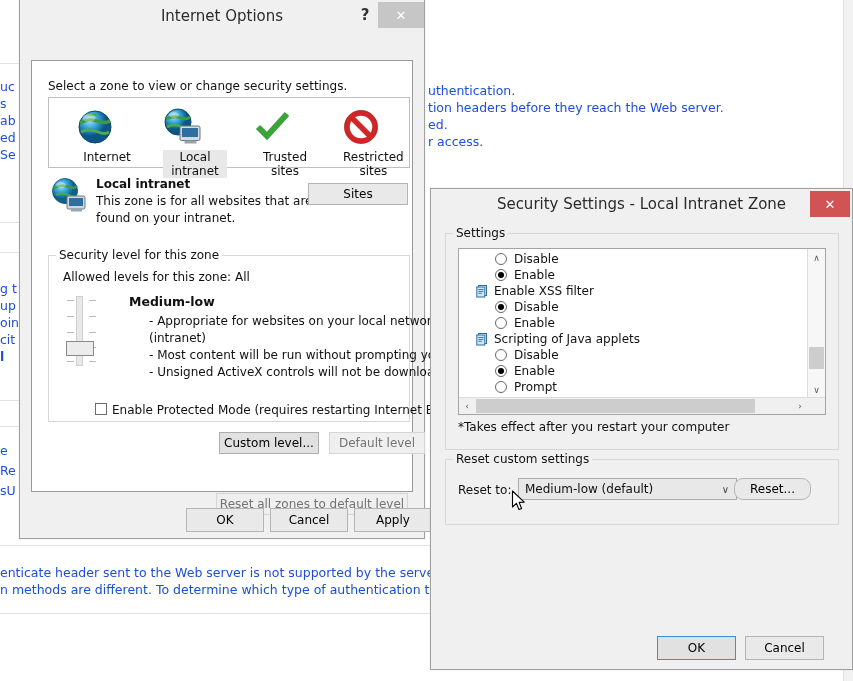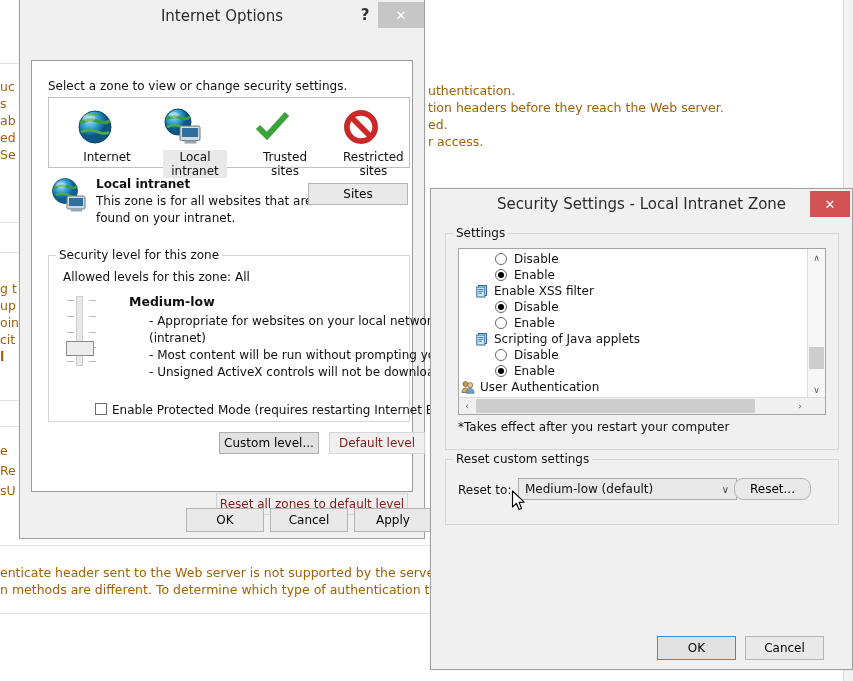--- a/index.html
+++ b/index.html
@@ -4,21 +4,21 @@
 <style>
   html,body{margin:0;padding:0;}
   body{
     width:853px;height:681px;position:relative;overflow:hidden;
     background:#ffffff;
     font-family:"DejaVu Sans","Liberation Sans",sans-serif;
     font-size:12px;color:#000;
   }
   
   #bg-page{position:absolute;inset:0;background:#ffffff;}
-  .bg-text{position:absolute;white-space:pre;font-family:"DejaVu Sans",sans-serif;font-size:12.5px;color:#a16207;line-height:17px;}
+  .bg-text{position:absolute;white-space:pre;font-family:"DejaVu Sans",sans-serif;font-size:12.5px;color:#1d4ed8;line-height:17px;}
   .bg-rule{position:absolute;height:1px;background:#e2e2e2;}
 
   
   .dialog{position:absolute;background:#f0f0f0;border:1px solid #a0a0a0;
           box-shadow:0 0 0 1px rgba(0,0,0,0.03);}
   .titlebar{position:relative;height:34px;background:#f0f0f0;}
   .title-text{position:absolute;left:0;right:0;top:7px;text-align:center;
               font-size:15px;color:#2b2b2b;font-family:"DejaVu Sans",sans-serif;}
   .tb-btn{position:absolute;top:0;width:45px;height:29px;display:flex;
           align-items:center;justify-content:center;font-size:14px;color:#333;}
@@ -41,21 +41,21 @@
 
   .zonebox{position:absolute;border:1px solid #bfbfbf;background:#fff;}
   .zone{position:absolute;width:88px;text-align:center;top:8px;}
   .zone .zlabel{display:inline-block;font-size:12px;color:#111;padding:0 2px;line-height:14px;margin-left:24px;}
   .zone.selected .zlabel{background:#e8e8e8;}
   .zicon{height:42px;display:flex;align-items:center;justify-content:center;margin-bottom:2px;}
 
   .btn{position:absolute;background:#e1e1e1;border:1px solid #adadad;color:#000;
        font-size:12px;font-family:"DejaVu Sans",sans-serif;display:flex;align-items:center;
        justify-content:center;box-sizing:border-box;}
-  .btn.disabled{color:#7f1d1d;background:#efefef;border-color:#d5d5d5;}
+  .btn.disabled{color:#737373;background:#efefef;border-color:#d5d5d5;}
   .btn.default{border:1px solid #3b8fd4;background:#e1e1e1;}
   .btn.plain{background:#e9e9e9;border:1px solid #b4b4b4;}
 
   
   .slider{position:absolute;}
   .slider .track{position:absolute;left:11px;top:0;width:5px;height:60px;background:#e8e8e8;border:1px solid #cfcfcf;}
   .slider .tick{position:absolute;width:7px;height:1px;background:#b9b9b9;}
   .slider .thumb{position:absolute;left:1px;width:26px;height:13px;background:#ececec;border:1px solid #8a8a8a;}
 
   .chk{position:absolute;width:12px;height:12px;border:1px solid #6b6b6b;background:#fff;box-sizing:border-box;}
@@ -303,20 +303,24 @@
               <span class="radio" style="left:36px;"></span>
               <span class="li-text" style="left:55px;">Disable</span>
             </div>
             <div class="listrow">
               <span class="radio" style="left:36px;">
                 <span class="dot"></span>
               </span>
               <span class="li-text" style="left:55px;">Enable</span>
             </div>
             <div class="listrow">
+              <span class="radio" style="left:36px;"></span>
+              <span class="li-text" style="left:55px;">Prompt</span>
+            </div>
+            <div class="listrow">
               <span class="li-icon" style="left:2px;"><svg width="14" height="14" viewBox="0 0 14 14">
     <circle cx="4.4" cy="4" r="2.5" fill="#c79a5e" stroke="#7a5a2d" stroke-width="0.7"></circle>
     <path d="M0.9 12.5 c0-3 1.6-4.6 3.5-4.6 s3.5 1.6 3.5 4.6 z" fill="#d9a95f" stroke="#7a5a2d" stroke-width="0.7"></path>
     <circle cx="9.2" cy="5.2" r="2.6" fill="#e0c49a" stroke="#6f5a3a" stroke-width="0.7"></circle>
     <path d="M5.4 13.2 c0-3.1 1.7-4.8 3.8-4.8 s3.8 1.7 3.8 4.8 z" fill="#6fa3cf" stroke="#3a6a94" stroke-width="0.7"></path>
                 </svg></span>
               <span class="li-text" style="left:21px;">User Authentication</span>
             </div>
             <div class="listrow">
               <span class="li-icon" style="left:16px;"><svg width="14" height="14" viewBox="0 0 14 14">

